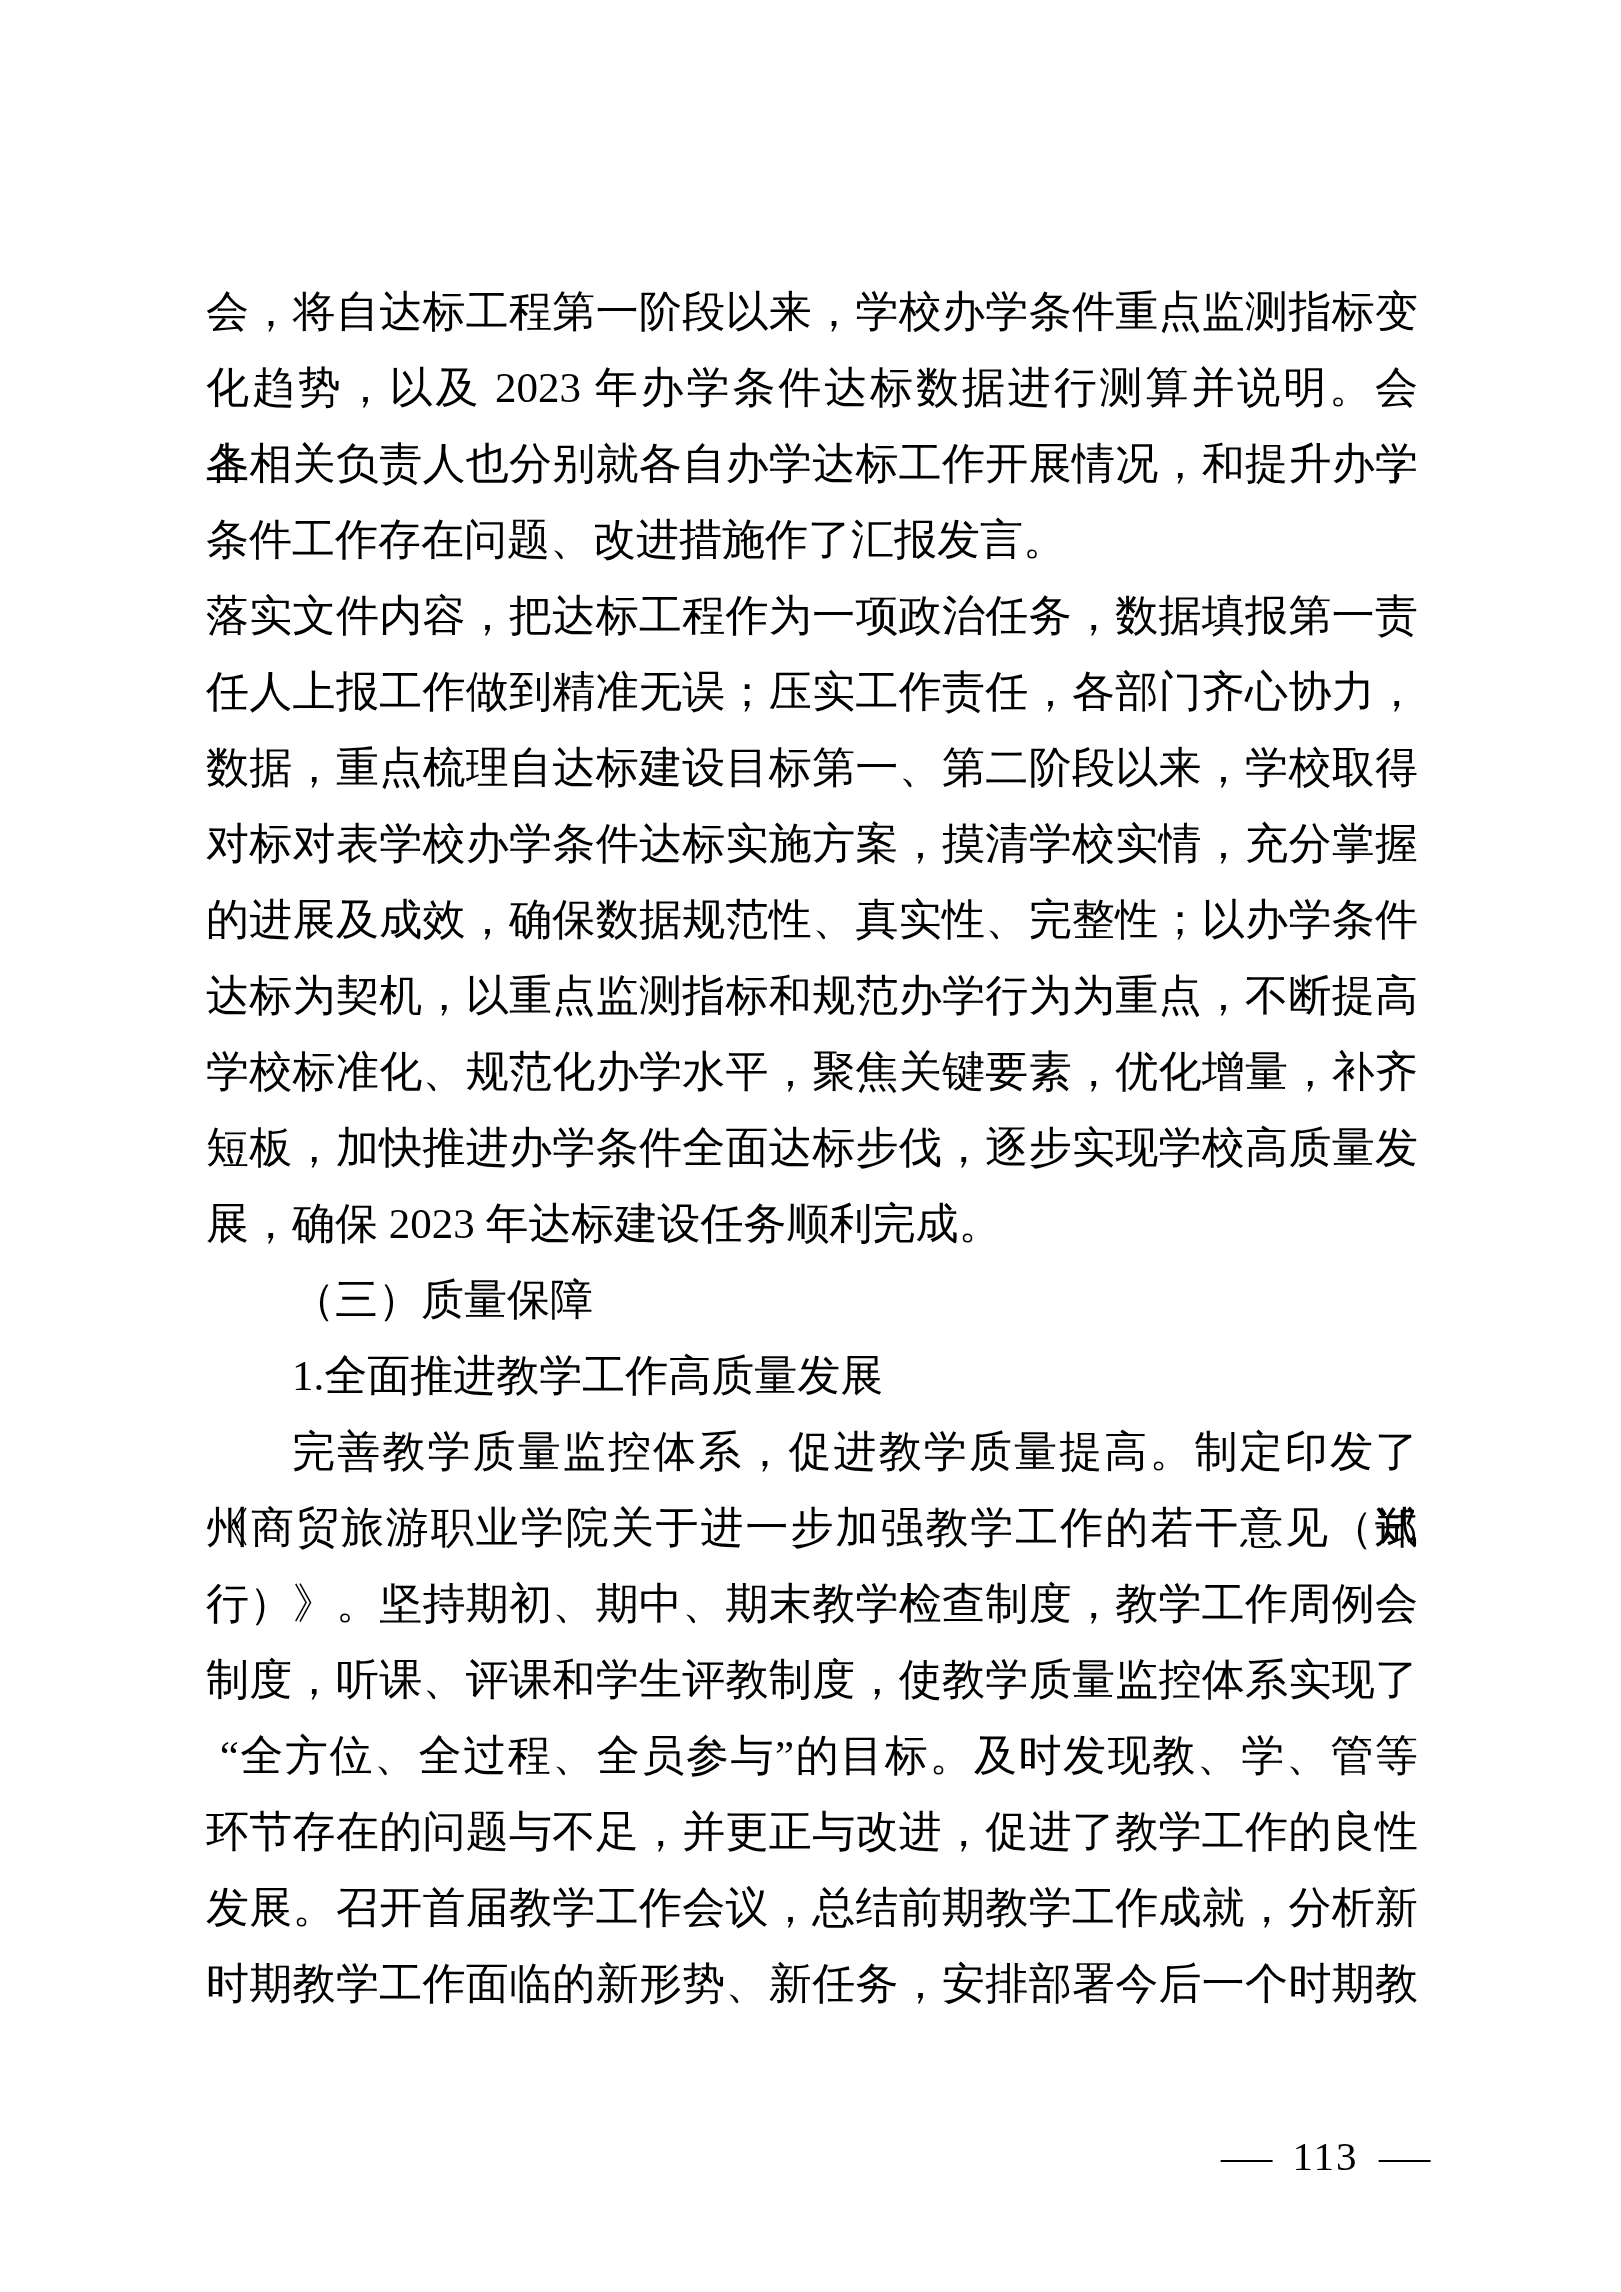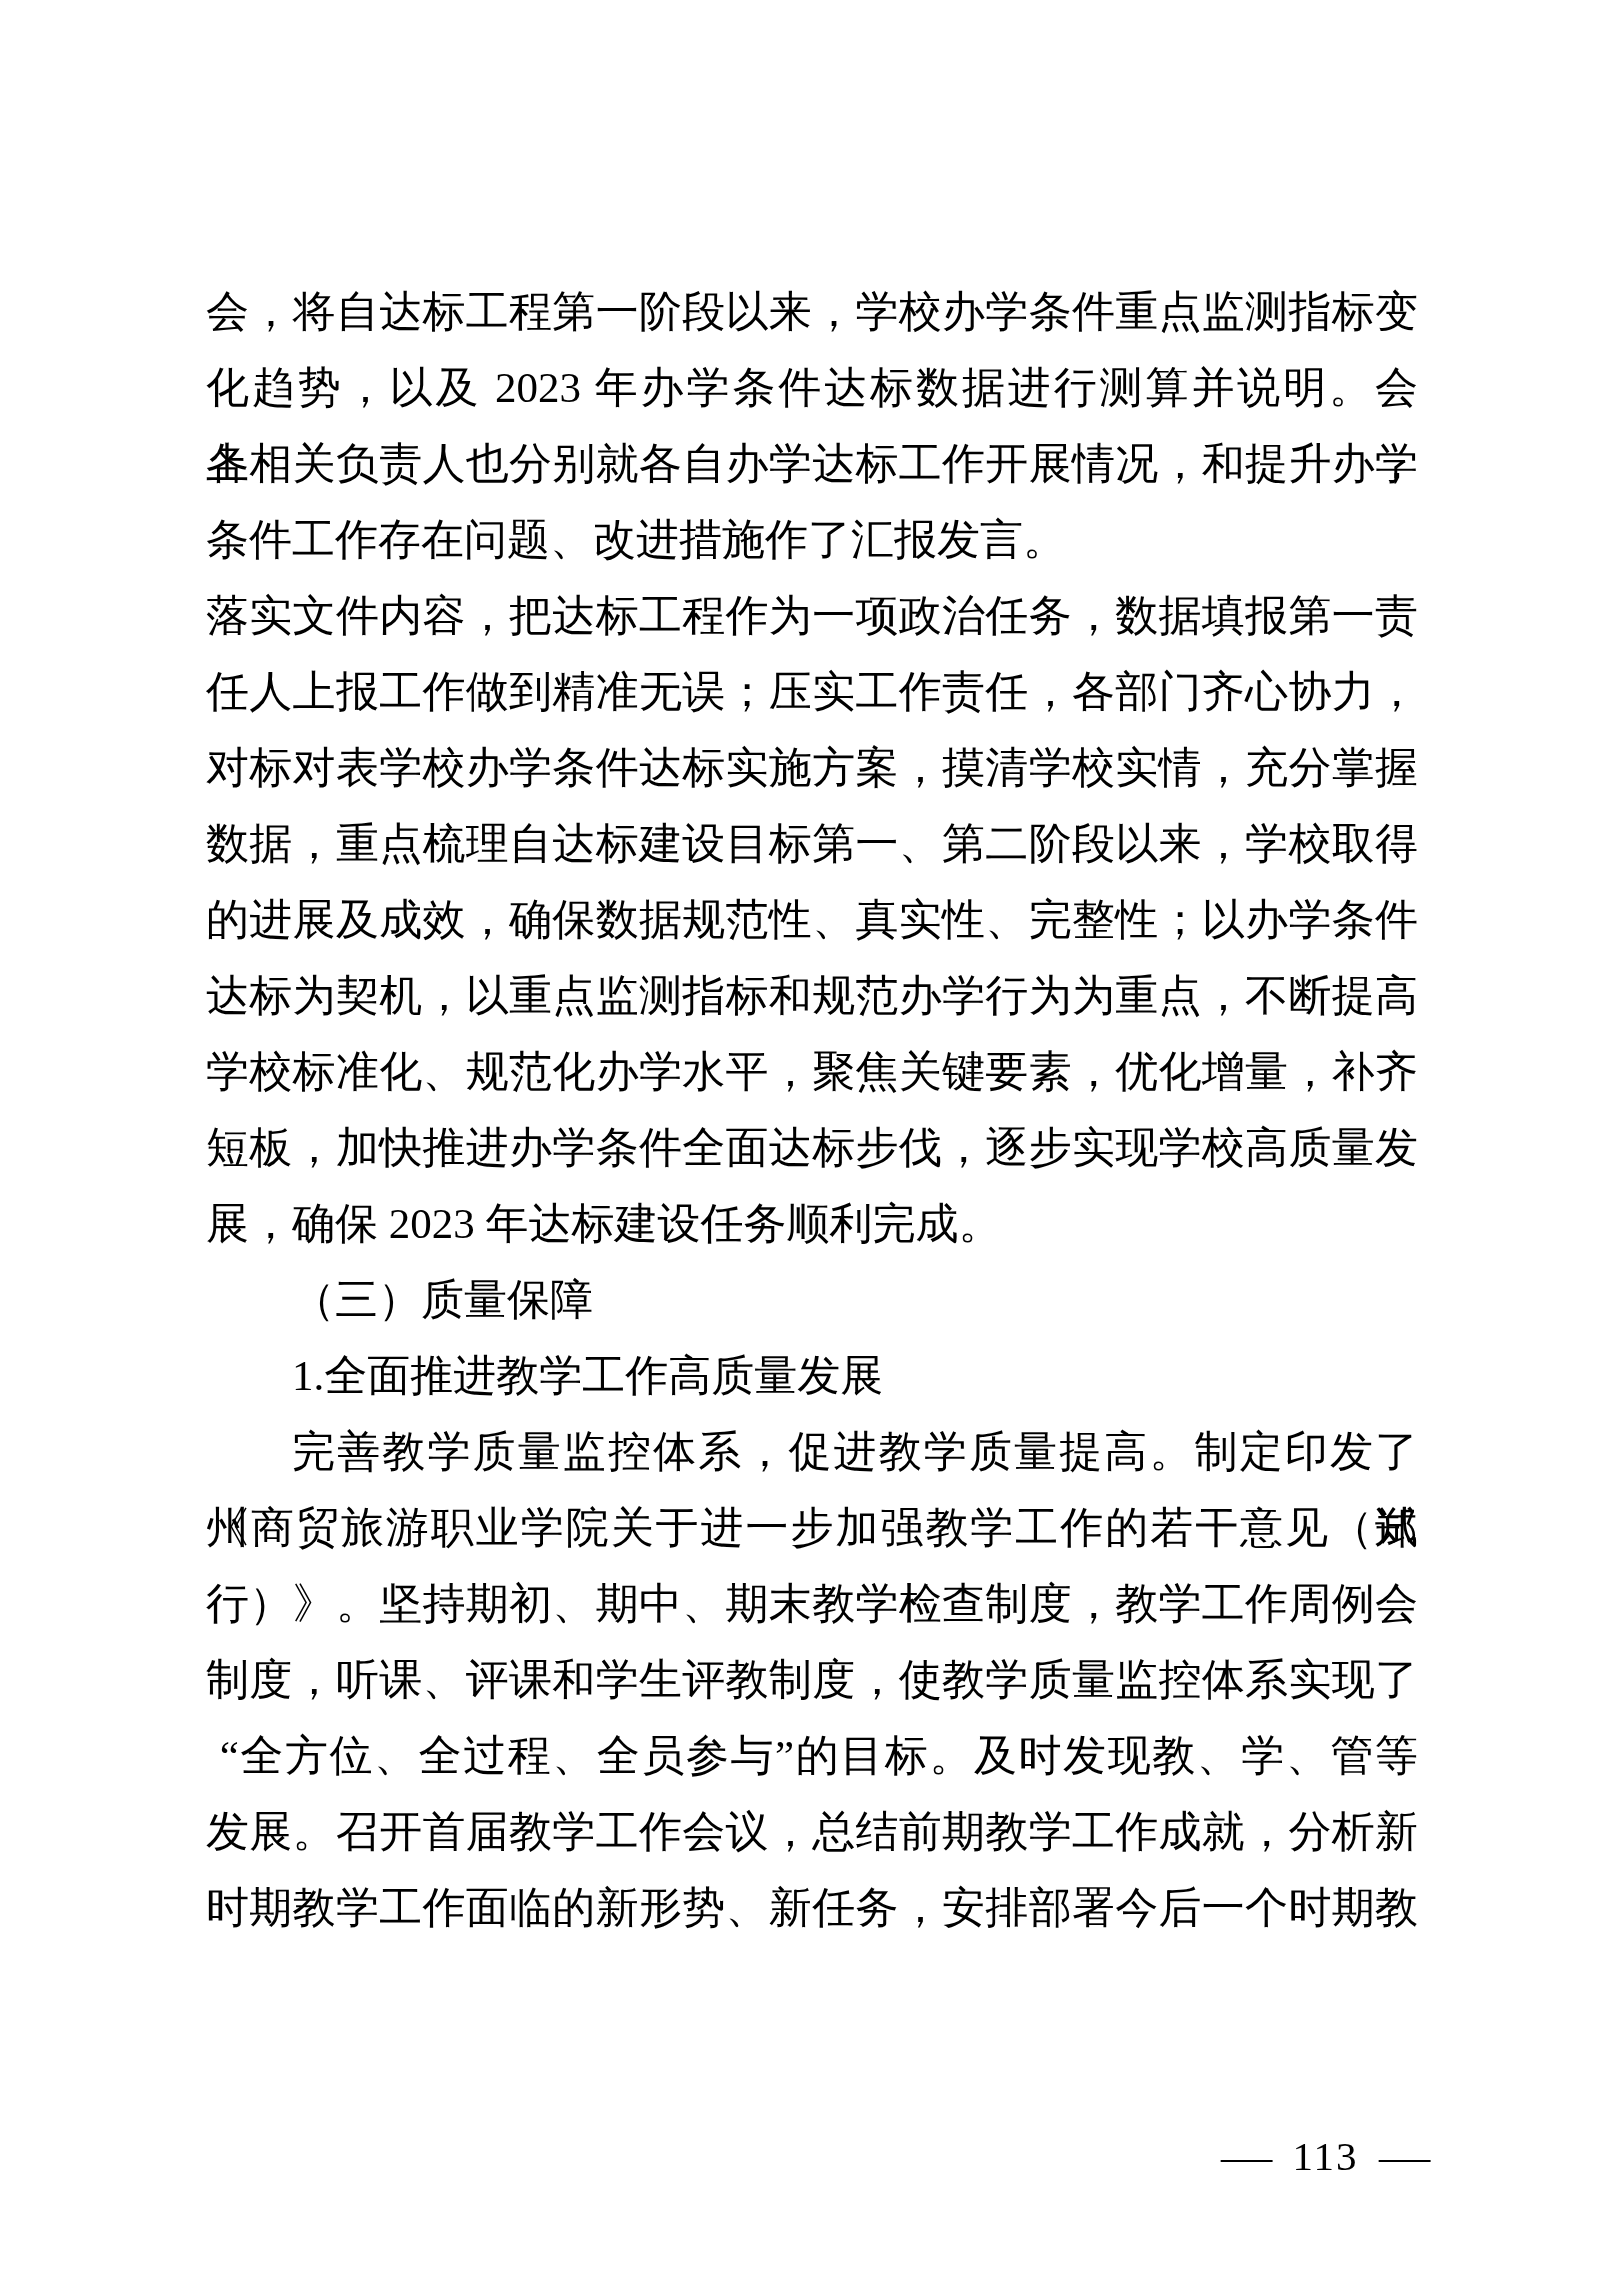--- a/index.html
+++ b/index.html
@@ -75,34 +75,35 @@
 
 <div class="page">
 
   <main class="text-block" id="text-block">
       <div class="line justify">会，将自达标工程第一阶段以来，学校办学条件重点监测指标变</div>
       <div class="line justify">化趋势，以及 2023 年办学条件达标数据进行测算并说明。会上，</div>
       <div class="line justify">各相关负责人也分别就各自办学达标工作开展情况，和提升办学</div>
       <div class="line endline">条件工作存在问题、改进措施作了汇报发言。</div>
       <div class="line justify">落实文件内容，把达标工程作为一项政治任务，数据填报第一责</div>
       <div class="line justify">任人上报工作做到精准无误；压实工作责任，各部门齐心协力，</div>
+      <div class="line justify">数据，重点梳理自达标建设目标第一、第二阶段以来，学校取得</div>
       <div class="line justify">对标对表学校办学条件达标实施方案，摸清学校实情，充分掌握</div>
-      <div class="line justify">数据，重点梳理自达标建设目标第一、第二阶段以来，学校取得</div>
       <div class="line justify">的进展及成效，确保数据规范性、真实性、完整性；以办学条件</div>
       <div class="line justify">达标为契机，以重点监测指标和规范办学行为为重点，不断提高</div>
       <div class="line justify">学校标准化、规范化办学水平，聚焦关键要素，优化增量，补齐</div>
       <div class="line justify">短板，加快推进办学条件全面达标步伐，逐步实现学校高质量发</div>
       <div class="line endline">展，确保 2023 年达标建设任务顺利完成。</div>
       <div class="line endline indent">（三）质量保障</div>
       <div class="line endline indent">1.全面推进教学工作高质量发展</div>
       <div class="line justify indent">完善教学质量监控体系，促进教学质量提高。制定印发了《郑</div>
       <div class="line justify">州商贸旅游职业学院关于进一步加强教学工作的若干意见（试</div>
       <div class="line justify">行）》。坚持期初、期中、期末教学检查制度，教学工作周例会</div>
       <div class="line justify">制度，听课、评课和学生评教制度，使教学质量监控体系实现了</div>
       <div class="line justify qindent">“全方位、全过程、全员参与”的目标。及时发现教、学、管等</div>
+      <div class="line justify">环节存在的问题与不足，并更正与改进，促进了教学工作的良性</div>
       <div class="line justify">发展。召开首届教学工作会议，总结前期教学工作成就，分析新</div>
       <div class="line justify">时期教学工作面临的新形势、新任务，安排部署今后一个时期教</div>
     </main>
 
   <div class="page-number">
     <span class="dash">—</span><span class="num">113</span><span class="dash">—</span>
   </div>
 
 </div>
 

